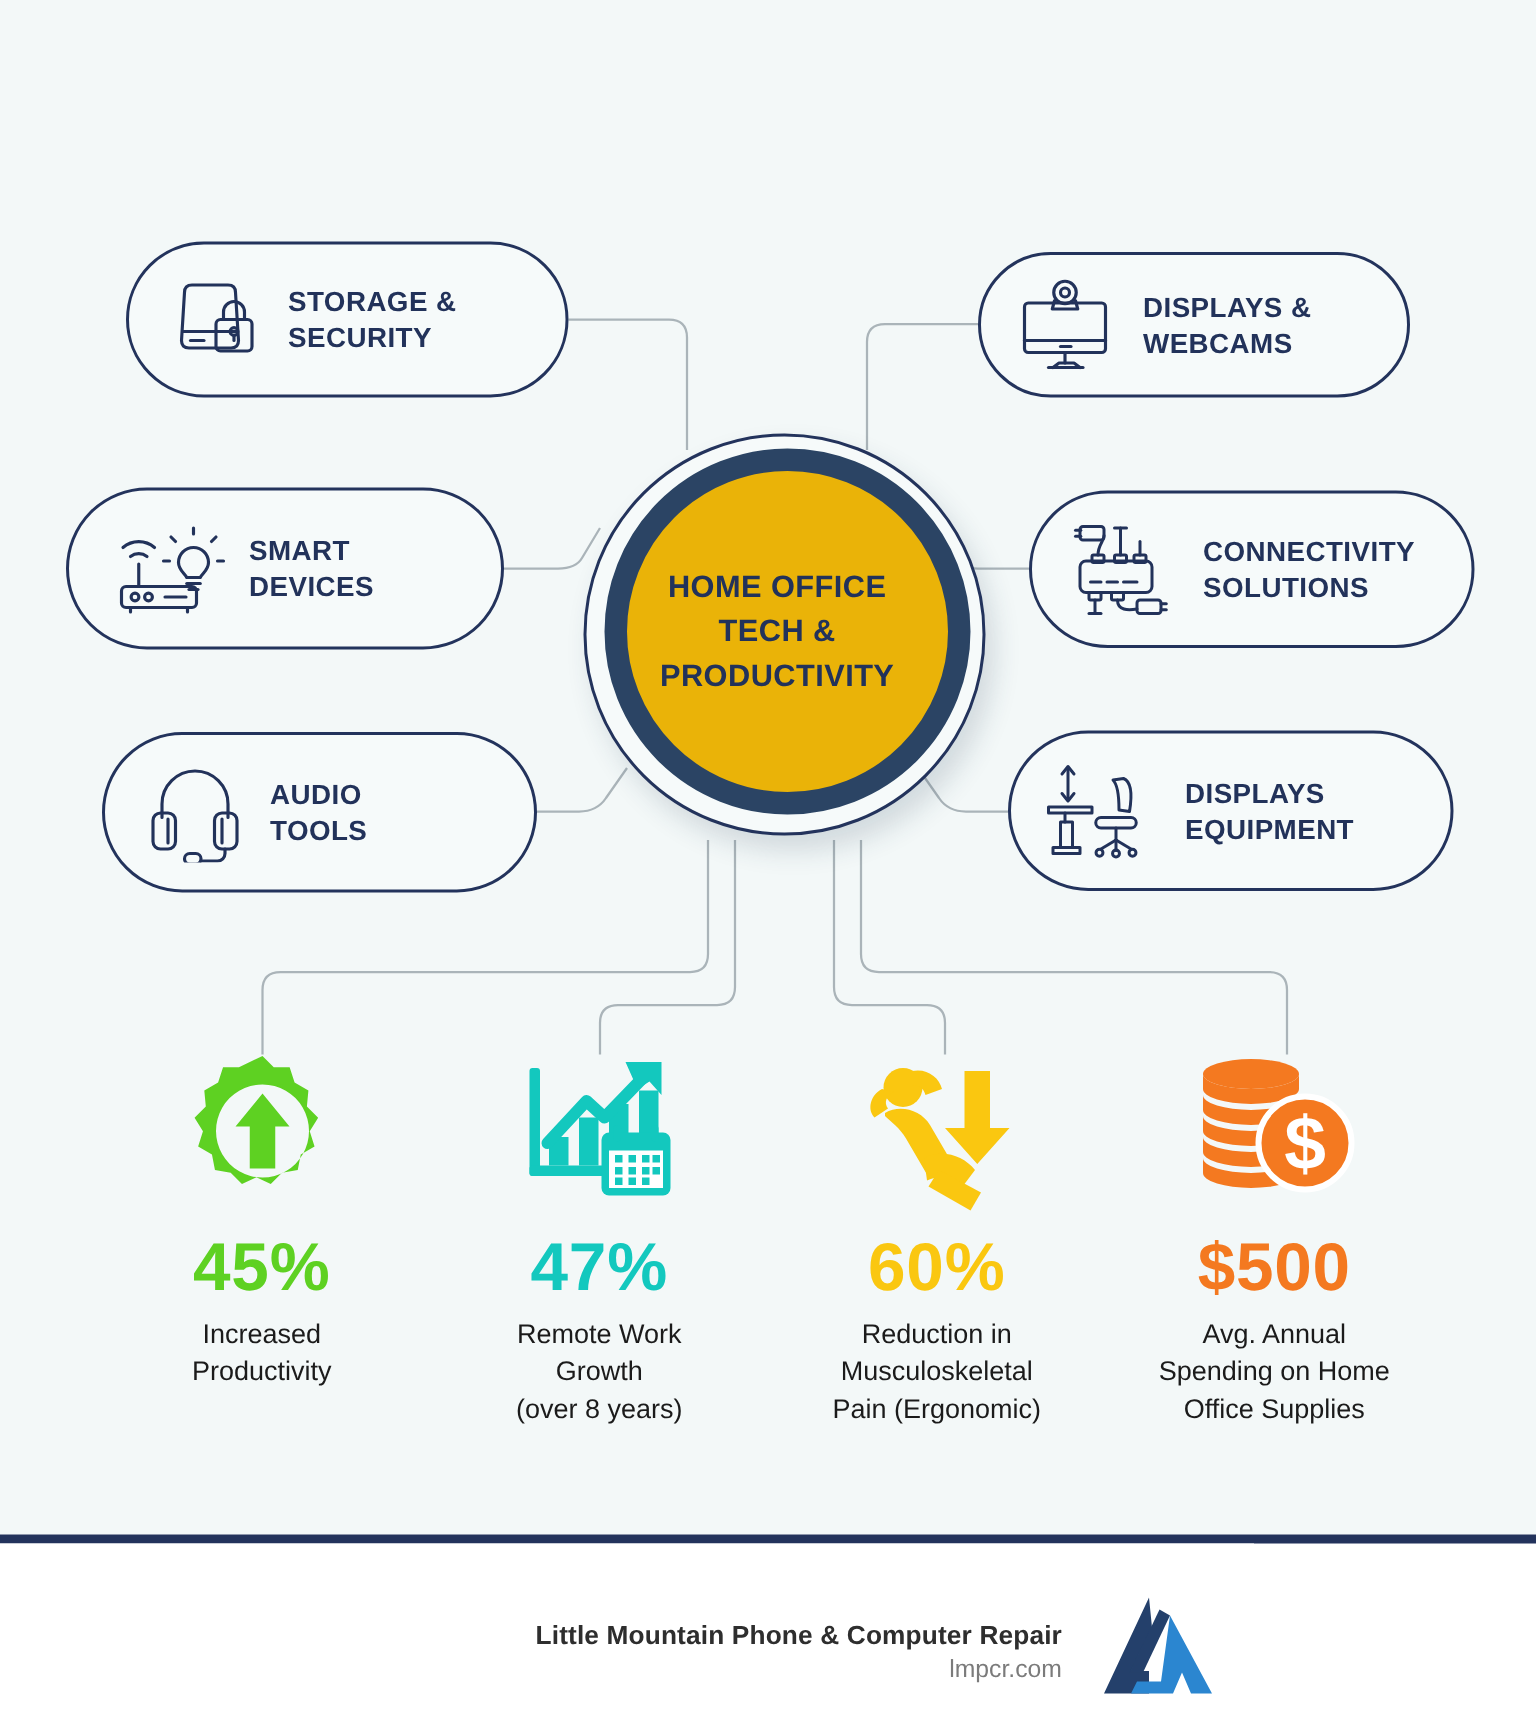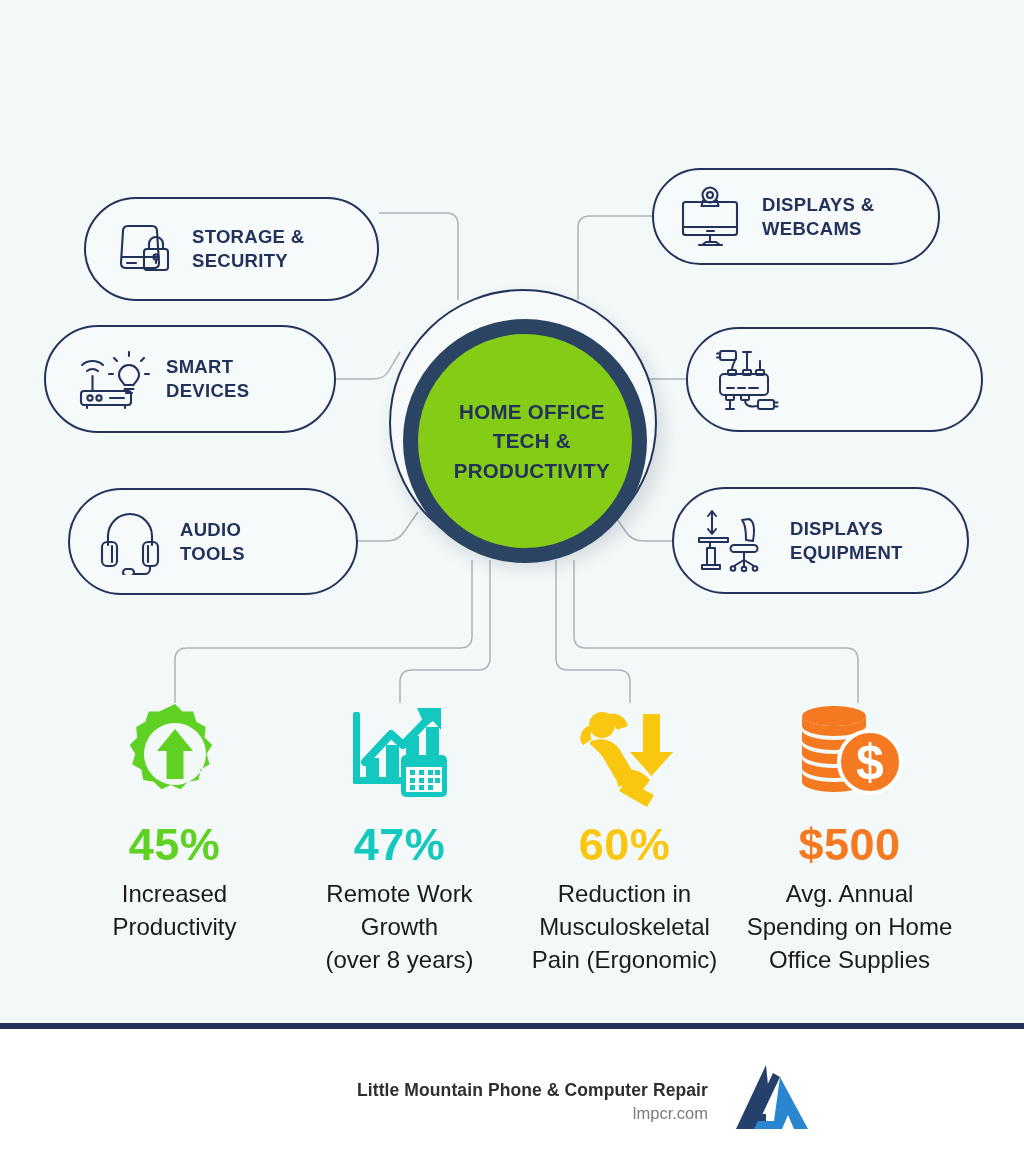--- a/index.html
+++ b/index.html
@@ -61,30 +61,30 @@
     height: 268px;
     border-radius: 50%;
     box-sizing: border-box;
     border: 2px solid #23335c;
     background: #f6fafa;
     box-shadow: 6px 10px 18px rgba(40,60,90,0.16);
   }
   .hub-ring {
     position: absolute;
     left: 12px;
-    top: 28px;
+    top: 8px;
     width: 244px;
     height: 244px;
     border-radius: 50%;
     box-sizing: border-box;
     border: 15px solid #2b4464;
-    background: #84cc16;
-    display: flex;
-    align-items: center;
-    justify-content: flex-end;
+    background: #eab308;
+    display: flex;
+    align-items: center;
+    justify-content: flex-start;
   }
   .hub-label {
     color: #22325a;
     font-weight: bold;
     font-size: 20.5px;
     line-height: 1.42;
     letter-spacing: 0.3px;
     text-align: center;
     white-space: pre-line;
     padding: 0 22px;
@@ -110,21 +110,21 @@
   .pill-label {
     color: #22325a;
     font-weight: bold;
     font-size: 18.5px;
     line-height: 1.28;
     letter-spacing: 0.3px;
     white-space: pre-line;
   }
 
   
-  #pill-storage   { left: 84px;  top: 161px; width: 295px; height: 104px; padding-left: 26px; margin-top: 36px; }
+  #pill-storage   { left: 84px;  top: 161px; width: 295px; height: 104px; padding-left: 26px; }
   #pill-smart     { left: 44px;  top: 325px; width: 292px; height: 108px; padding-left: 30px; }
   #pill-audio     { left: 68px;  top: 488px; width: 290px; height: 107px; padding-left: 28px; }
   #pill-displays  { left: 652px; top: 168px; width: 288px; height: 97px;  padding-left: 24px; }
   #pill-connect   { left: 686px; top: 327px; width: 297px; height: 105px; padding-left: 26px; }
   #pill-ergo      { left: 672px; top: 487px; width: 297px; height: 107px; padding-left: 22px; }
 
   
   .stats {
     position: absolute;
     left: 62px;
@@ -148,21 +148,21 @@
   }
   .stat-value {
     font-size: 45px;
     font-weight: bold;
     letter-spacing: 0.5px;
     margin-top: 14px;
     line-height: 1;
   }
   .stat-label {
     margin-top: 10px;
-    font-size: 24px;
+    font-size: 18px;
     line-height: 1.38;
     color: #1b1b1b;
     text-align: center;
     white-space: pre-line;
   }
 
   
   .footer-inner {
     position: absolute;
     right: 18px;
@@ -335,20 +335,22 @@
           <path d="M16 53 V 62"></path>
           <path d="M12 62 h 8"></path>
 
           <rect x="27" y="48" width="8" height="5" rx="1"></rect>
           <path d="M31 53 C 31 60 38 60 44 59"></path>
           <rect x="44" y="53" width="16" height="9" rx="2"></rect>
           <path d="M60 55.5 h 3.5"></path>
             <path d="M60 59.5 h 3.5"></path>
         </svg>
       </span>
+      <span class="pill-label">CONNECTIVITY
+SOLUTIONS</span>
     </div>
 
     <div class="pill" id="pill-ergo">
       <span class="pill-icon">
         <svg width="80" height="68" viewBox="0 0 80 68" fill="none" stroke="#22325a" stroke-width="2" stroke-linecap="round" stroke-linejoin="round">
 
           <path d="M16 5 V 26"></path>
           <path d="M12 9 L 16 4 L 20 9"></path>
           <path d="M12 22 L 16 27 L 20 22"></path>
 

